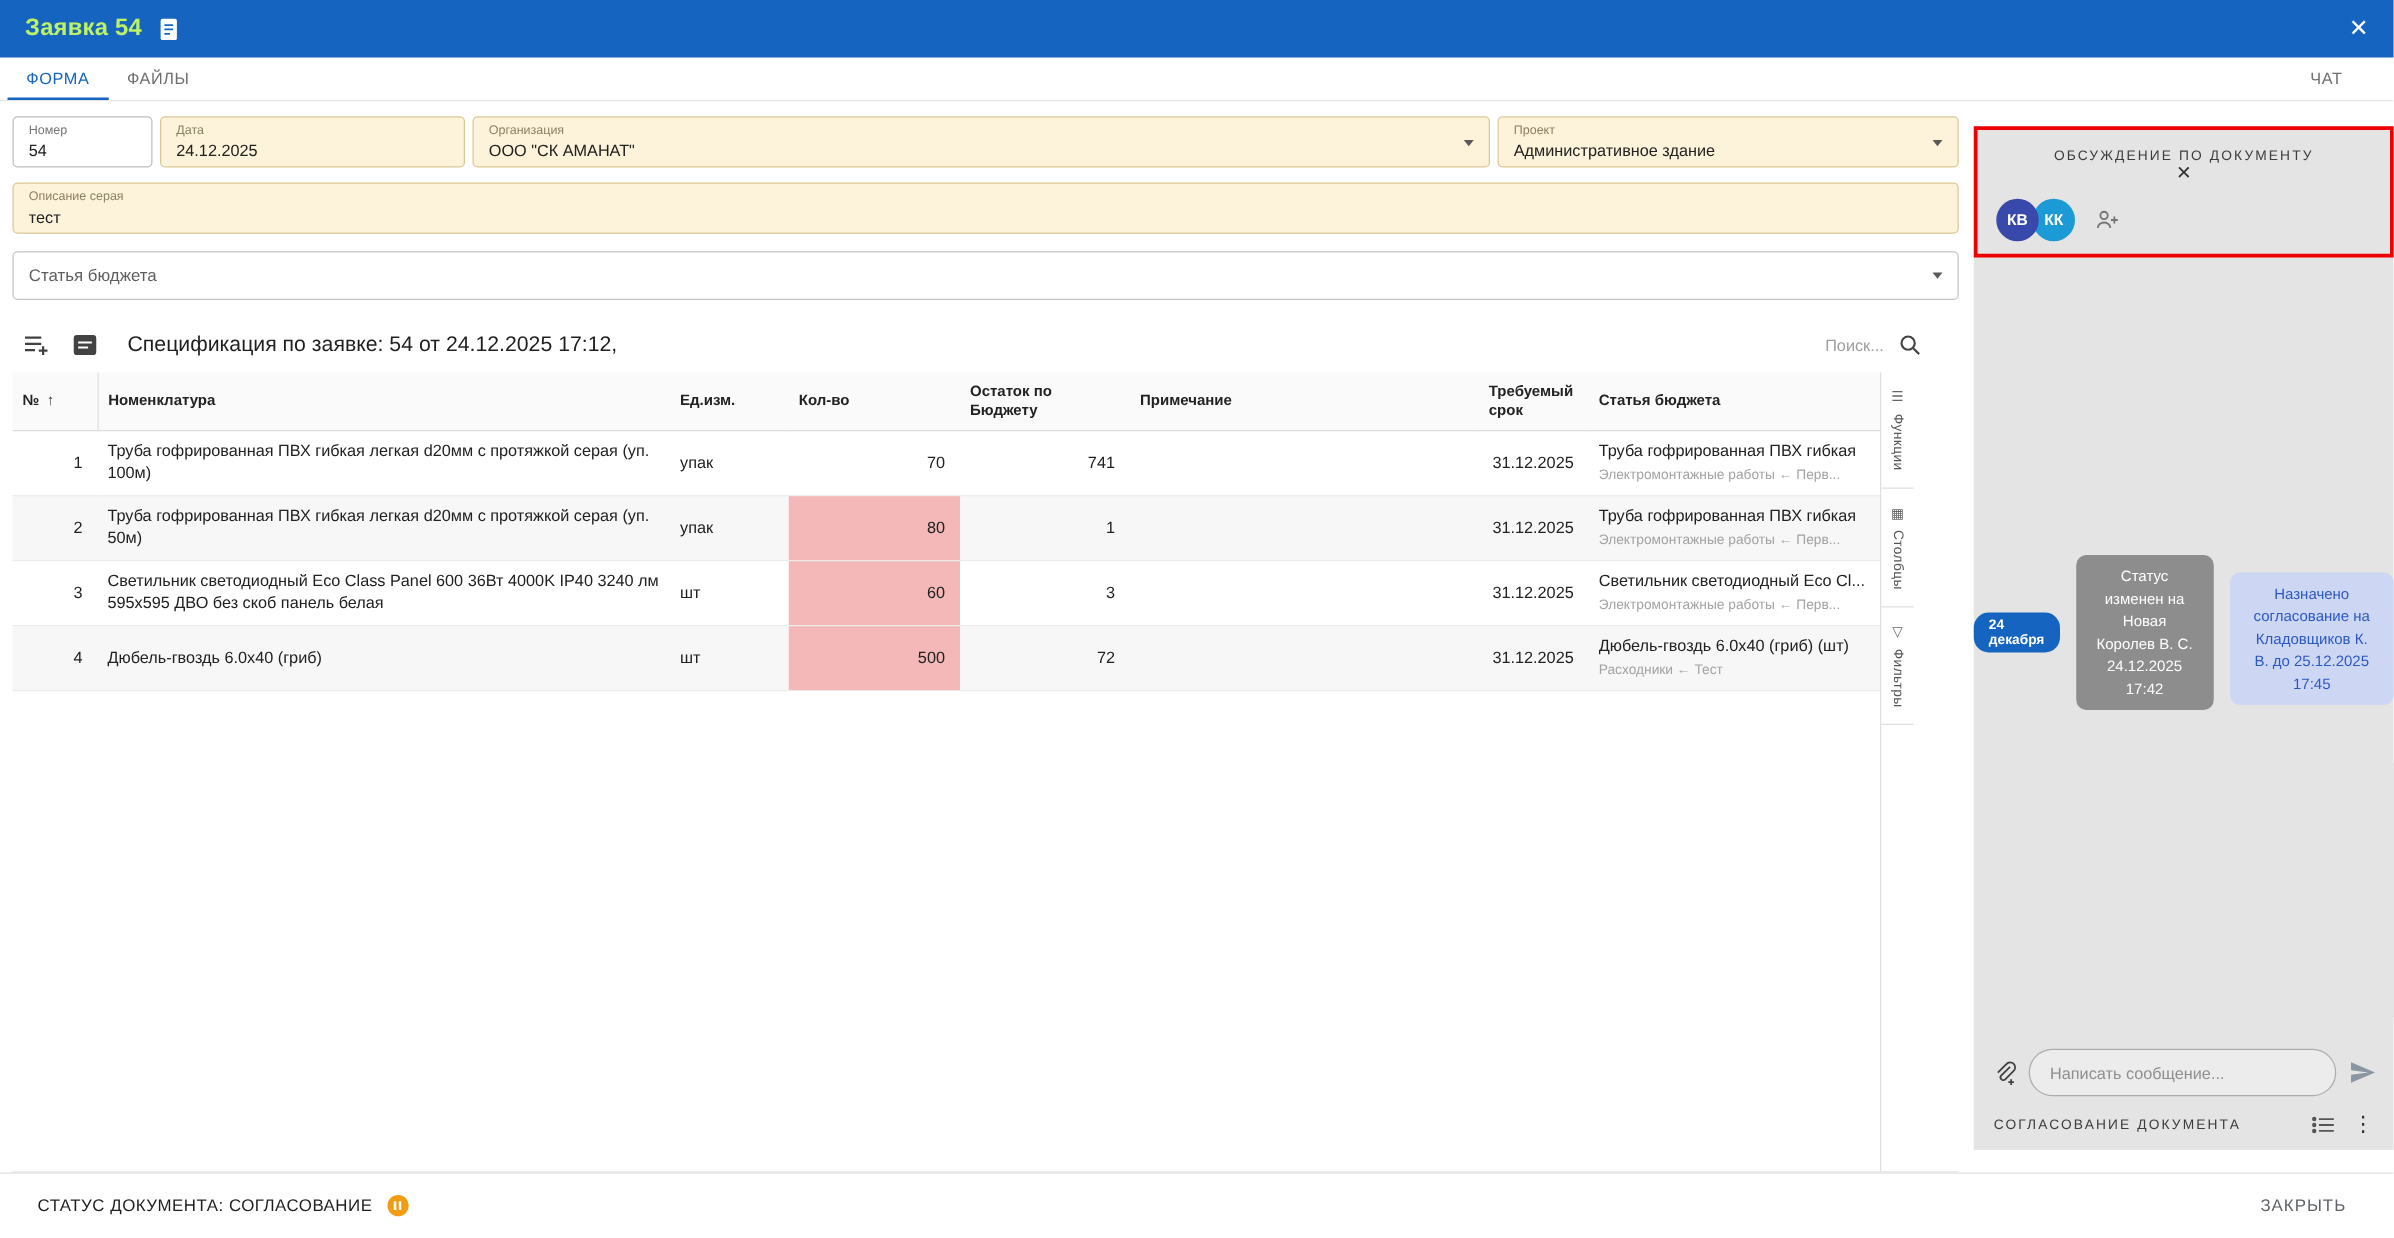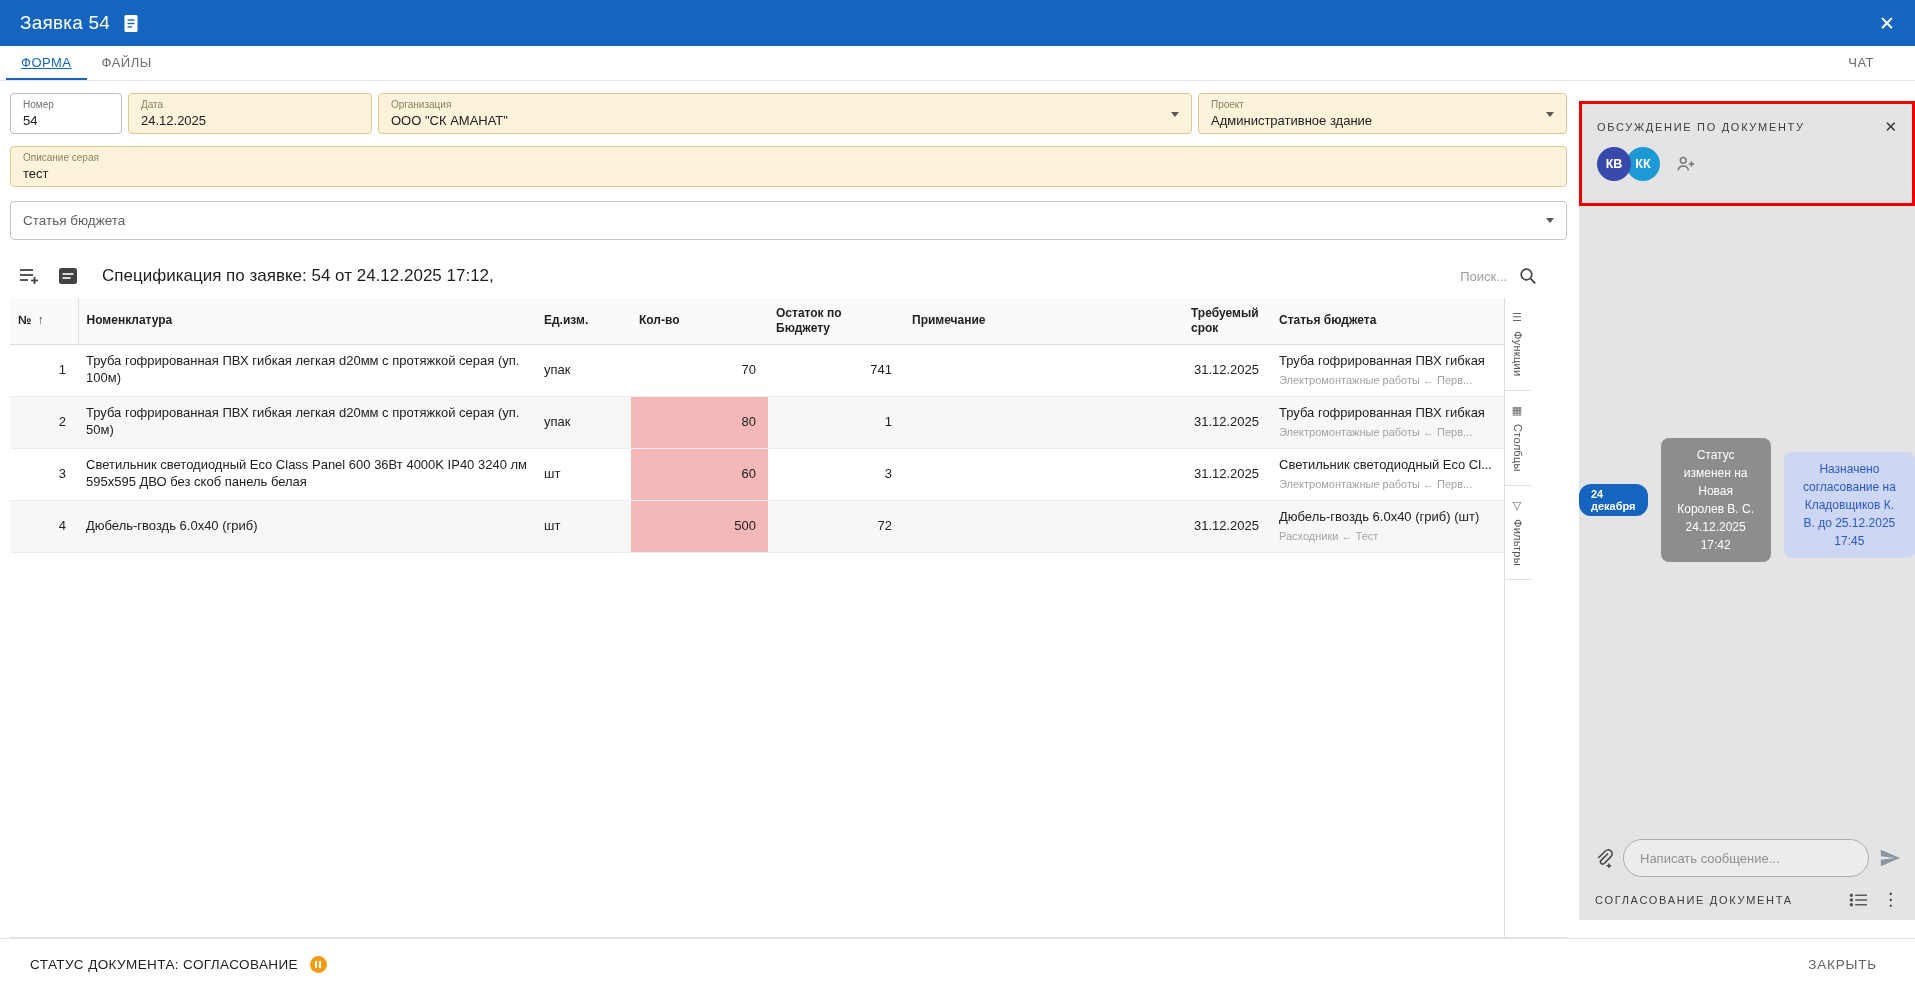--- a/index.html
+++ b/index.html
@@ -2,30 +2,30 @@
 <html style="--header-blue: #1565c0; --tab-active: #1565c0; --beige-bg: #fdf3da; --beige-border: #dac894; --alert-pink: #f5b8b8; --chat-bg: #e4e4e4; --bubble-gray: #8d8d8d; --bubble-blue-bg: #cdd7f3; --bubble-blue-text: #2b59c3; --date-pill: #1565c0; --status-orange: #f29c11; --avatar-kv: #3949ab; --avatar-kk: #1c9ad6; --annotation-red: #ee0000;"><head>
 <meta charset="utf-8">
 <style>
   html,body{margin:0;padding:0;}
   body{width:1915px;height:990px;overflow:hidden;background:#fff;color:#212121;
        font-family:"Liberation Sans","DejaVu Sans",sans-serif;}
 
   
   .titlebar{height:46px;background:var(--header-blue,#1565c0);display:flex;align-items:center;
             padding:0 20px;box-sizing:border-box;}
-  .title{color:#ffffff;font-size:19px;font-weight:400;letter-spacing:.2px;}
+  .title{color:#bef264;font-size:19px;font-weight:700;letter-spacing:.2px;}
   .doc-icon{margin-left:13px;display:inline-flex;}
   .tb-close{margin-left:auto;color:#fff;font-size:19px;cursor:pointer;line-height:1;}
 
   
   .tabbar{height:35px;display:flex;align-items:stretch;border-bottom:1px solid #e6e6e6;
           padding:0 26px 0 6px;box-sizing:border-box;font-size:13px;}
   .tab{display:flex;align-items:center;padding:0 15px;color:#6f6f6f;letter-spacing:.5px;
        cursor:pointer;border-bottom:2px solid transparent;box-sizing:border-box;}
-  .tab.active{color:var(--tab-active,#1565c0);border-bottom-color:var(--tab-active,#1565c0);text-decoration:underline;}
+  .tab.active{color:var(--tab-active,#1565c0);border-bottom-color:var(--tab-active,#1565c0);}
   .chat-tab{margin-left:auto;}
 
   
   .content{display:flex;height:857px;box-sizing:border-box;align-items:flex-start;}
   .main{flex:1;padding:12px 12px 0 10px;box-sizing:border-box;display:flex;flex-direction:column;
         min-width:0;height:100%;}
 
   
   .form-row{display:flex;gap:6px;margin-bottom:12px;}
   .field{position:relative;height:41px;border-radius:4px;border:1px solid #bdbdbd;box-sizing:border-box;
@@ -74,21 +74,21 @@
   .side-tab{writing-mode:vertical-rl;display:flex;align-items:center;justify-content:center;gap:7px;
             padding:13px 0;border-bottom:1px solid #e0e0e0;width:100%;box-sizing:border-box;color:#555;
             font-size:11px;cursor:pointer;letter-spacing:.3px;}
   .stab-icon{font-size:11px;color:#666;}
 
   
   .chat-panel{width:336px;margin-top:20px;height:819px;background:var(--chat-bg,#e4e4e4);
               display:flex;flex-direction:column;position:relative;box-sizing:border-box;}
   .annotation{position:absolute;left:0;top:0;width:100%;height:105px;border:3px solid var(--annotation-red,#e00);
               box-sizing:border-box;pointer-events:none;z-index:5;}
-  .cp-header{display:flex;align-items:center;justify-content:space-between;padding:18px 18px 0;}
+  .cp-header{display:flex;align-items:center;justify-content:space-between;padding:18px 18px 0;flex-direction:column;}
   .cp-title{font-size:11px;letter-spacing:1.7px;color:#3d3d3d;font-weight:500;}
   .cp-close{font-size:15px;color:#333;cursor:pointer;line-height:1;}
   .cp-avatars{display:flex;align-items:center;padding:13px 18px 0;}
   .avatar{width:34px;height:34px;border-radius:50%;display:flex;align-items:center;justify-content:center;
           color:#fff;font-size:12.5px;font-weight:700;}
   .avatar.a1{background:var(--avatar-kv,#3949ab);z-index:1;}
   .avatar.a2{background:var(--avatar-kk,#1c9ad6);margin-left:-5px;box-shadow:0 0 0 2px var(--chat-bg,#e4e4e4);}
   .add-person{margin-left:15px;display:inline-flex;cursor:pointer;}
   .cp-messages{flex:1;display:flex;flex-direction:row;align-items:center;justify-content:flex-end;
                gap:13px;padding-bottom:14px;min-height:0;}

